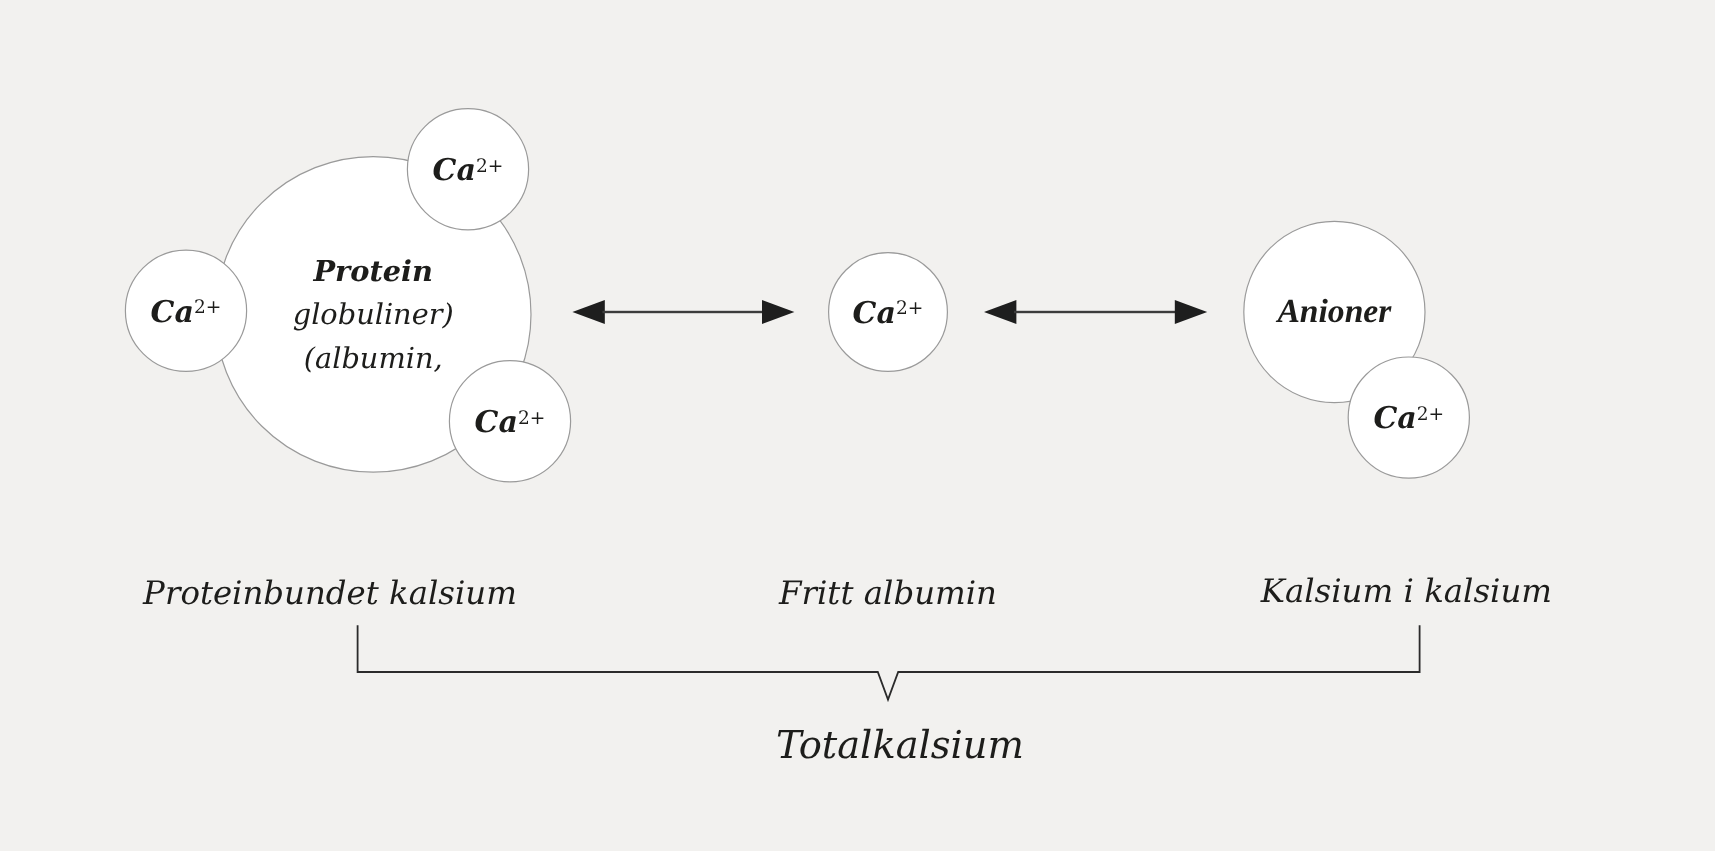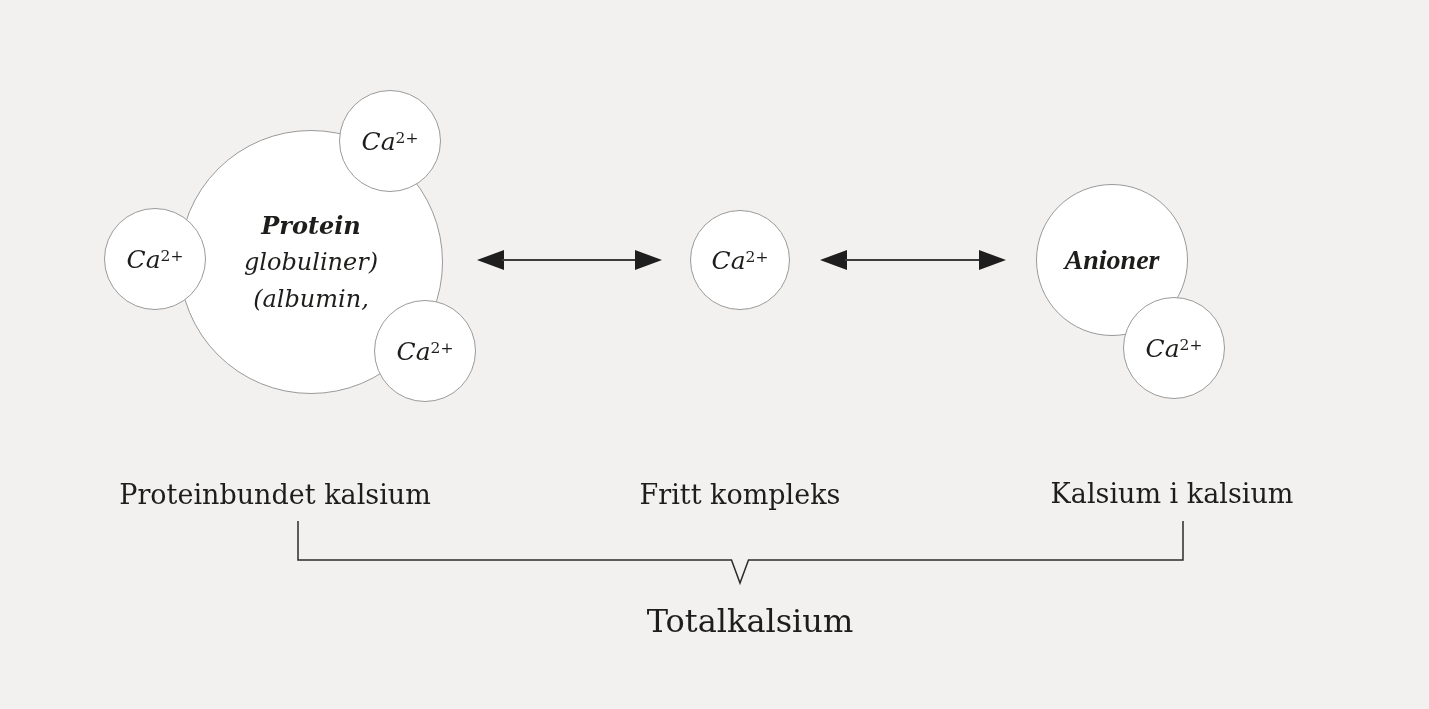--- a/index.html
+++ b/index.html
@@ -45,21 +45,21 @@
     font-size: 24px;
     font-style: italic;
     line-height: 37px;
   }
   .big-text .title { font-weight: bold; }
   .anion-text {
     font-size: 28px;
     font-style: italic;
     font-weight: bold;
   }
-  .ion i   { font-style: italic; }
+  .ion i   { font-style: italic; font-weight: bold; }
   .ion sup {
     font-style: normal;
     font-size: 0.62em;
     line-height: 0;
     position: relative;
     top: -0.45em;
     vertical-align: baseline;
   }
 
   
@@ -82,20 +82,21 @@
   .arrow .shaft {
     flex: 1 1 auto;
     height: 2px;
     background: #3c3c3c;
     margin: 0 -2px;
   }
 
   
   .flabel {
     position: absolute;
+    font-style: italic;
     font-size: 27px;
     white-space: nowrap;
     transform: translateX(-50%);
   }
   .label-left   { left: 275px;  top: 479px; }
   .label-middle { left: 740px;  top: 479px; }
   .label-right  { left: 1172px; top: 478px; }
   .label-total  { left: 750px;  top: 602px; font-size: 32px; }
 
   
@@ -153,18 +154,18 @@
 
   <div class="circle anion-big">
     <span class="anion-text">Anioner</span>
   </div>
 
   <div class="circle ca ca-complex">
     <span class="ion"><i>Ca</i><sup>2+</sup></span>
   </div>
 
   <div class="flabel label-left">Proteinbundet kalsium</div>
-  <div class="flabel label-middle">Fritt kompleks</div>
+  <div class="flabel label-middle">Fritt albumin</div>
   <div class="flabel label-right">Kalsium i kalsium</div>
 
   <div class="flabel label-total">Totalkalsium</div>
 
 </div>
 
 </body></html>

